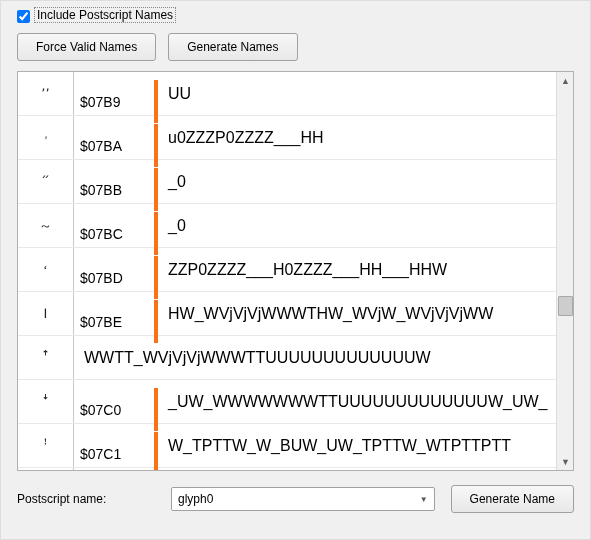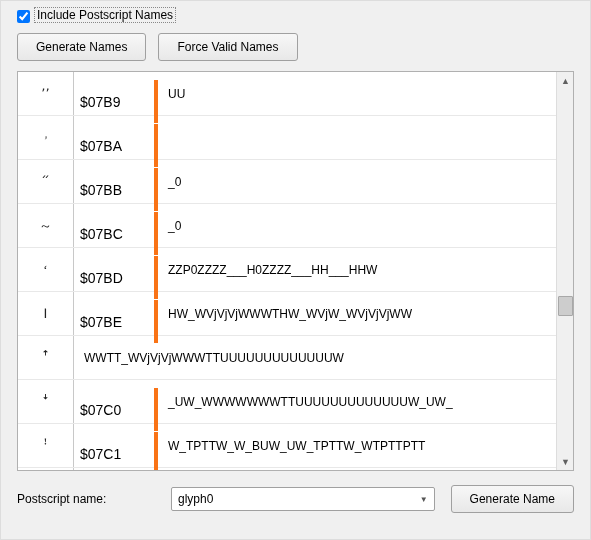--- a/index.html
+++ b/index.html
@@ -90,21 +90,21 @@
     height: 100%;
     display:flex;
     align-items:center;
     padding-left: 6px;
     font-size: 14px;
     margin-top: 16px;
   }
   .col-name {
     flex: 1;
     padding-left: 10px;
-    font-size: 12px;
+    font-size: 16px;
     white-space: nowrap;
     overflow:hidden;
   }
   .scrollbar {
     width: 17px;
     background: #f0f0f0;
     border-left: 1px solid #ddd;
     position: relative;
   }
   .scroll-arrow {
@@ -178,34 +178,35 @@
 <body>
 
 <div class="window">
 
   <div class="top-row">
     <input type="checkbox" class="checkbox" checked="" style="">
     <span class="checkbox-label">Include Postscript Names</span>
   </div>
 
   <div class="button-row">
+    <button class="btn">Force Valid Names</button>
     <button class="btn">Generate Names</button>
-    <button class="btn">Force Valid Names</button>
   </div>
 
   <div class="table-wrap">
     <div class="table-body">
       <div class="row">
         <div class="col-glyph glyph-sym">՚՚</div>
         <div class="col-code">$07B9</div>
         <div class="col-name">UU</div>
       </div>
       <div class="row">
         <div class="col-glyph glyph-sym">ۥ</div>
         <div class="col-code">$07BA</div>
+        <div class="col-name">u0ZZZP0ZZZZ___HH</div>
       </div>
       <div class="row">
         <div class="col-glyph glyph-sym">՛՛</div>
         <div class="col-code">$07BB</div>
         <div class="col-name">_0</div>
       </div>
       <div class="row">
         <div class="col-glyph glyph-sym">～</div>
         <div class="col-code">$07BC</div>
         <div class="col-name">_0</div>

